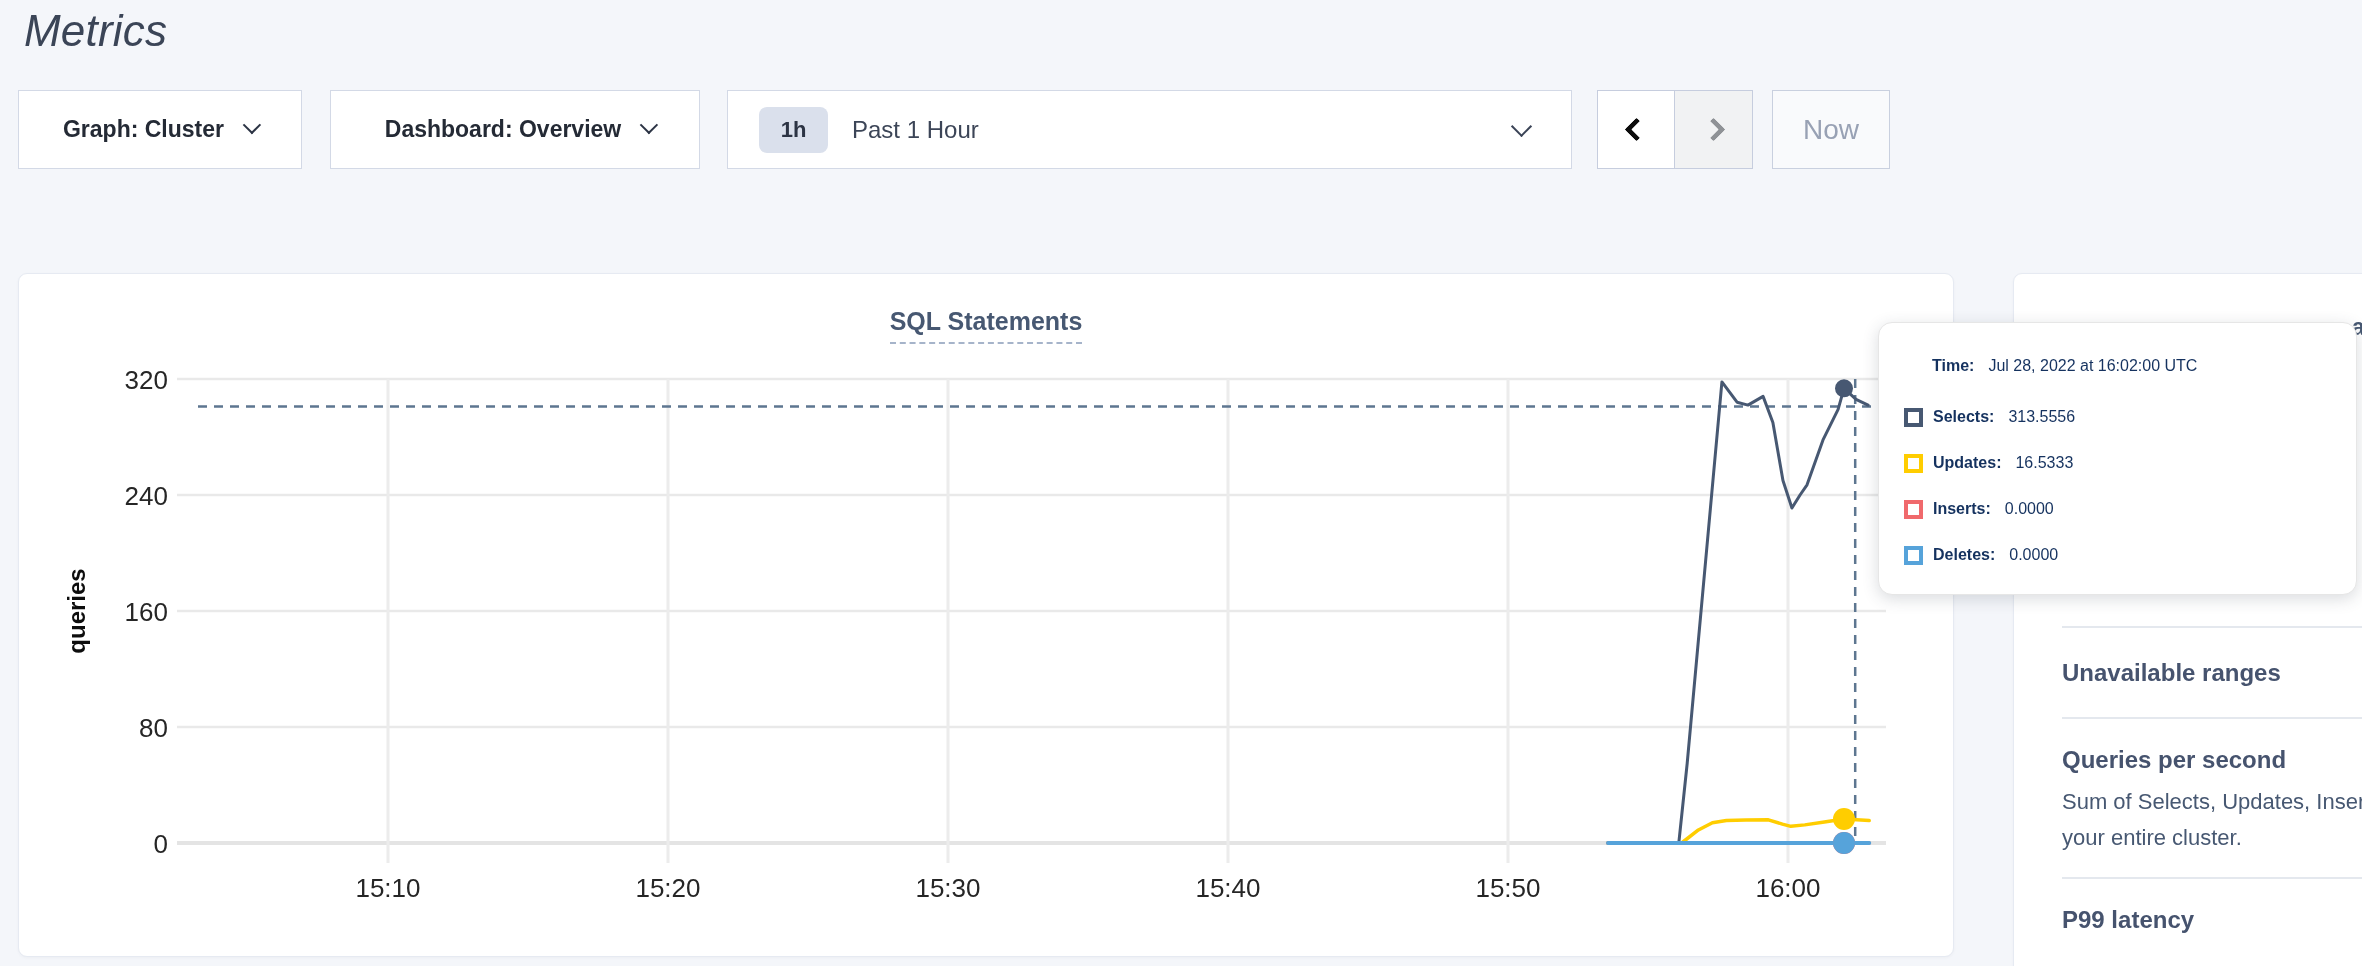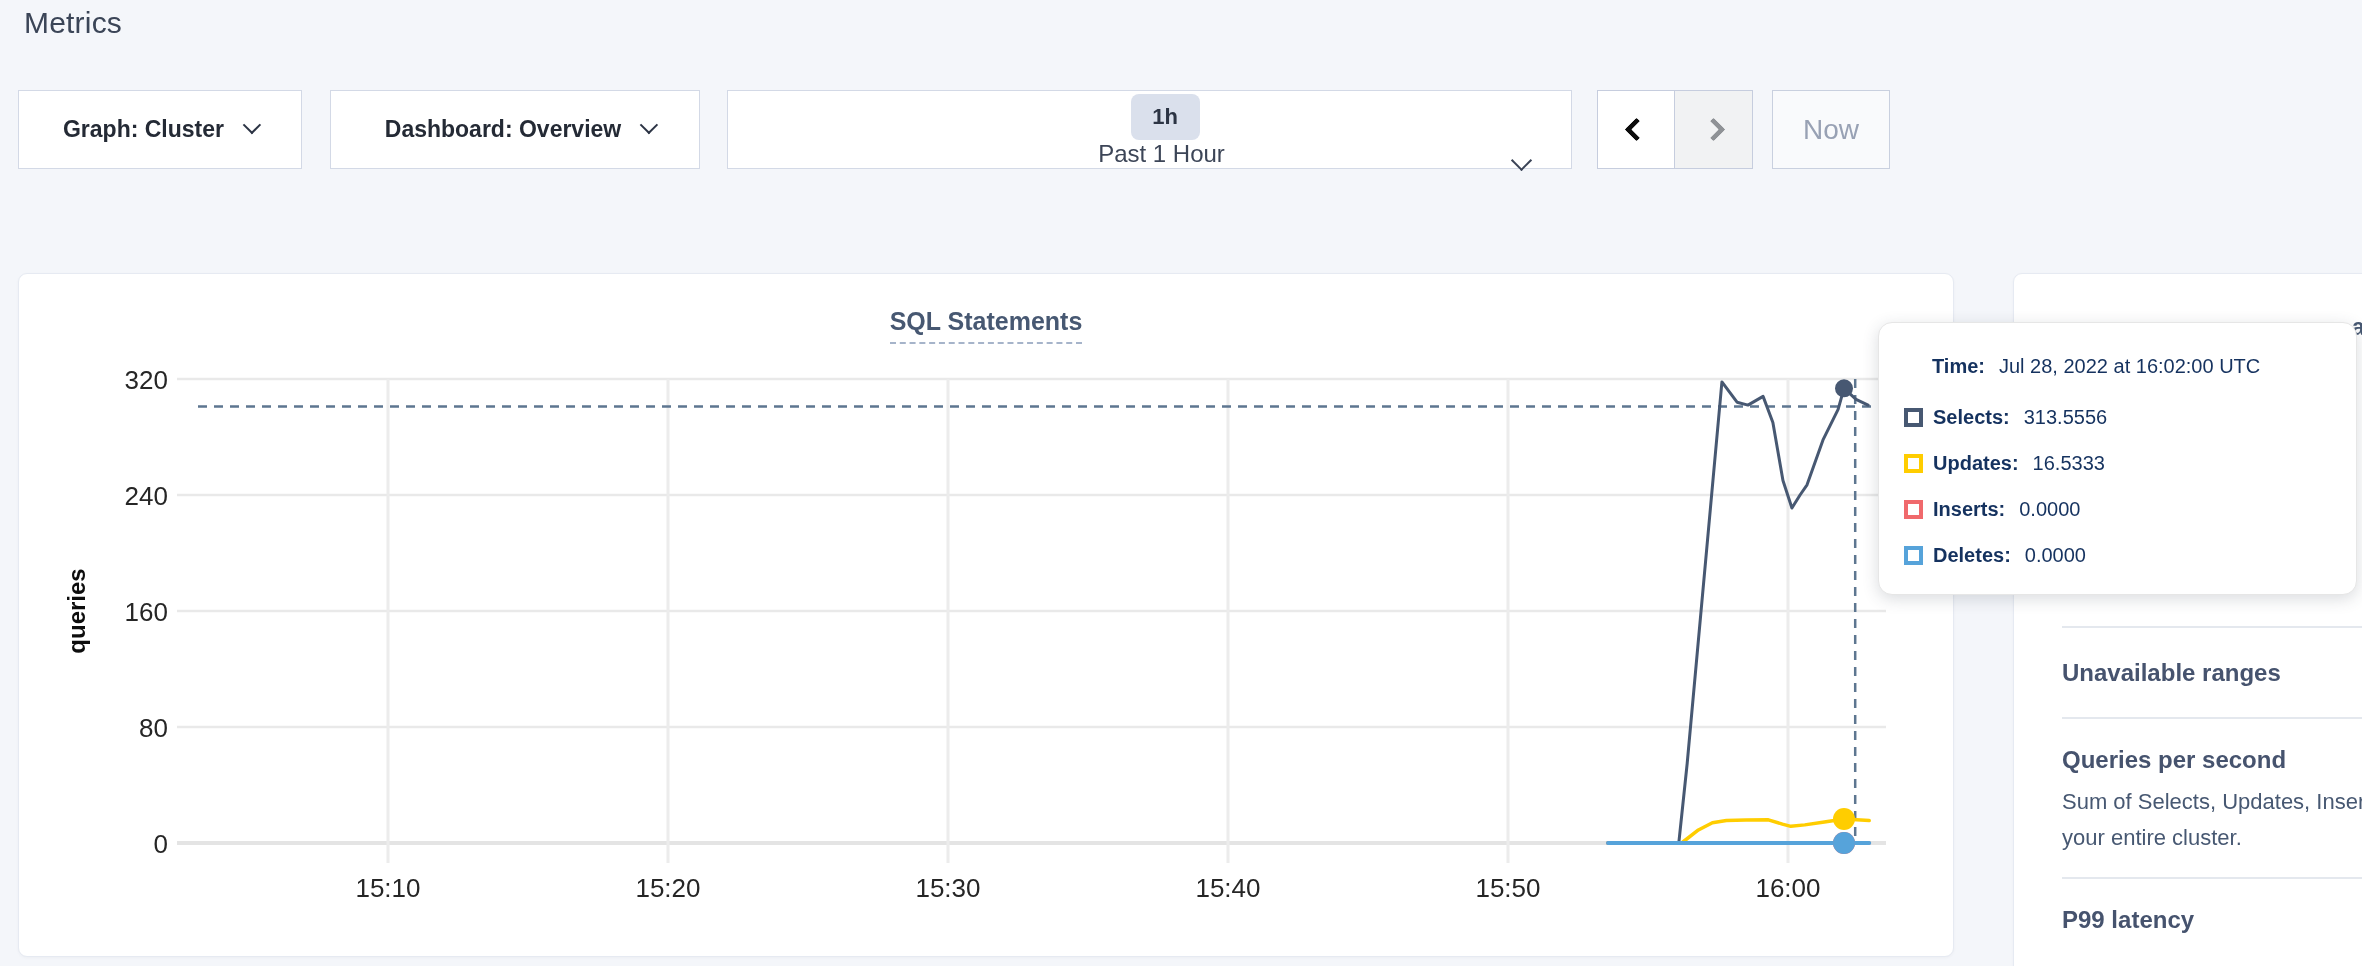--- a/index.html
+++ b/index.html
@@ -6,37 +6,37 @@
   html,body { width:2362px; height:966px; overflow:hidden; }
   body {
     position:relative;
     background:#f4f6fa;
     font-family:"Liberation Sans", sans-serif;
     color:#394455;
   }
   
   .page-title {
     position:absolute; left:24px; top:6px;
-    font-size:30px; font-weight:500; color:#3b4557; letter-spacing:.2px;
+    font-size:44px; font-weight:500; color:#3b4557; letter-spacing:.2px;font-style:italic;
   }
   
   .btn {
     position:absolute; top:90px; height:79px;
     background:#fff; border:1.5px solid #d3d9e6; border-radius:0;
     display:flex; align-items:center; justify-content:center;
   }
   .dd-label { font-size:23px; font-weight:700; color:#242a35; }
   .chev {
     display:inline-block; width:13px; height:13px;
     border-right:2.5px solid #2b3344; border-bottom:2.5px solid #2b3344;
     transform:rotate(45deg) translateY(-2px); margin-left:20px; margin-top:-6px;
   }
   .btn-graph { left:18px;  width:284px; }
   .btn-dash  { left:330px; width:370px;padding-left:9px; }
-  .time-box  { left:727px; width:845px; justify-content:flex-end;flex-direction:column; }
+  .time-box  { left:727px; width:845px; justify-content:flex-start; }
   .time-badge {
     margin-left:31px; width:69px; height:46px; border-radius:8px;
     background:#dae0ec; color:#2c3444; font-size:22px; font-weight:700;
     display:flex; align-items:center; justify-content:center;
   }
   .time-label { margin-left:24px; font-size:24px; font-weight:400; color:#3c4557; }
   .time-chev {
     position:absolute; right:42px; width:15px; height:15px;
     border-right:2.5px solid #3a4356; border-bottom:2.5px solid #3a4356;
     transform:rotate(45deg); margin-top:-6px;
@@ -70,21 +70,21 @@
   .chart-title {
     display:inline-block; font-size:25px; font-weight:700; color:#475872;
     padding-bottom:6px; border-bottom:2.5px dashed #a6b4ca;
   }
   #chart-svg { position:absolute; left:0; top:0; z-index:2; }
   
   .tooltip {
     position:absolute; left:1878px; top:322px; width:479px; height:273px;
     background:#fff; border:1px solid #e6e6e6; border-radius:14px;
     box-shadow:0 4px 16px rgba(50,60,80,.18); z-index:3;
-    font-size:20px; color:#15325f;
+    font-size:16px; color:#15325f;
   }
   .tt-row { position:absolute; display:flex; align-items:center; height:26px; white-space:nowrap; }
   .tt-time { left:53px; top:30px; }
   .tt-label { font-weight:700; margin-right:14px; }
   .tt-value { font-weight:400; }
   .tt-swatch {
     width:19px; height:19px; border:4px solid #475872; background:#fff;
     margin-right:10px; flex:0 0 auto;
   }
   

